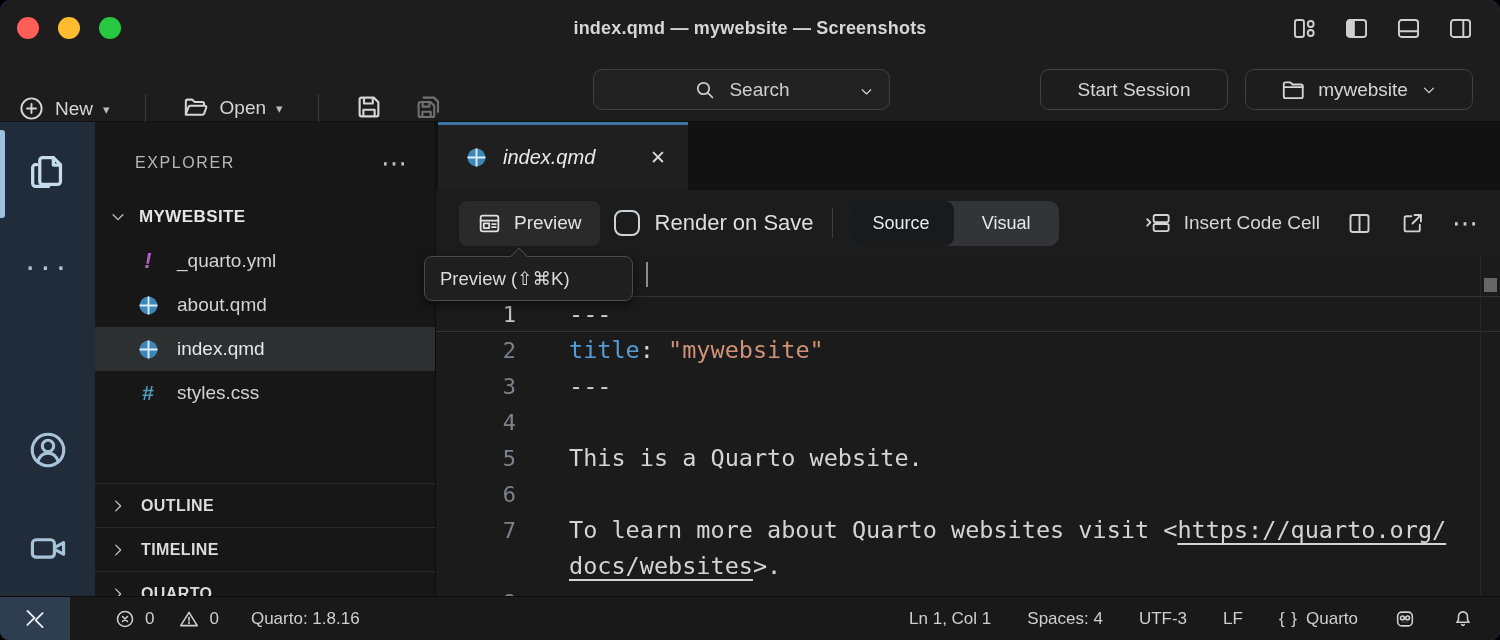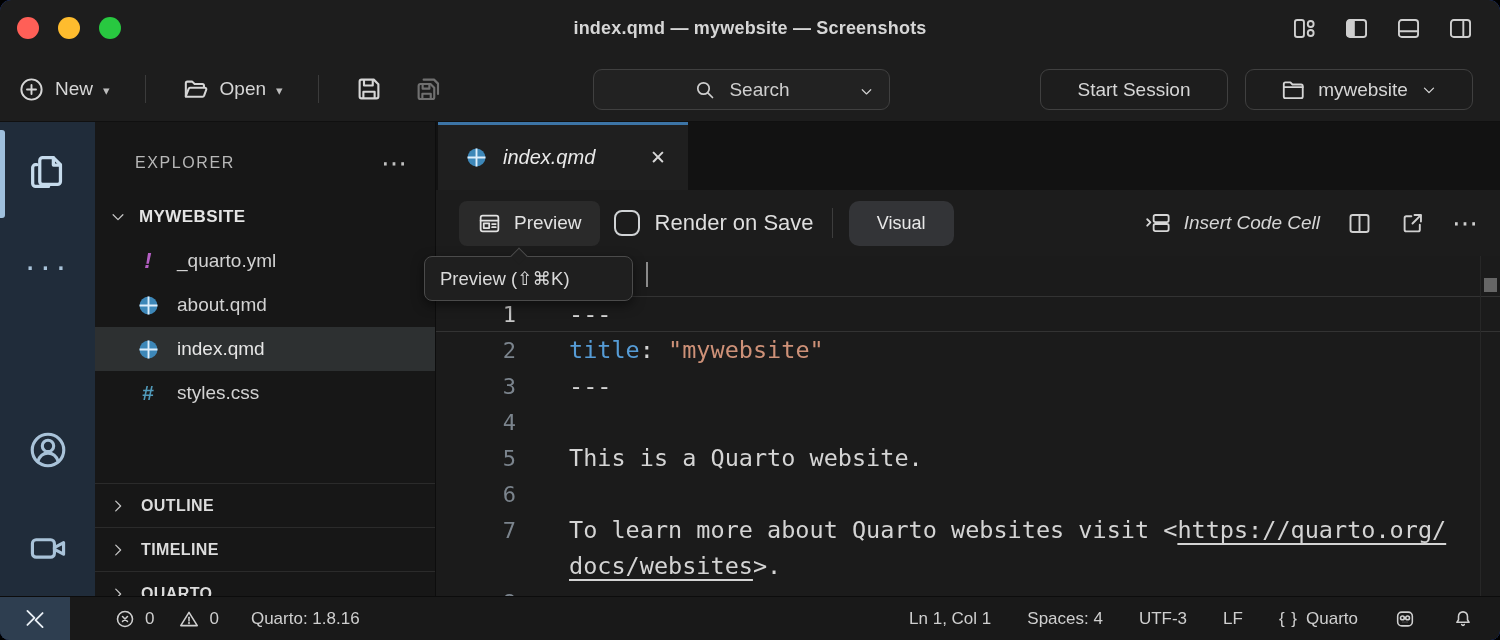--- a/index.html
+++ b/index.html
@@ -17,21 +17,21 @@
   .titlebar{position:absolute;left:0;top:0;width:100%;height:56px;background:#1d1d1d;display:flex;align-items:center;}
   .traffic{display:flex;gap:19px;padding-left:17px;}
   .tl{width:22px;height:22px;border-radius:50%;display:block;}
   .tl.red{background:#ff5f57;} .tl.yellow{background:#febc2e;} .tl.green{background:#28c840;}
   .win-title{position:absolute;left:0;right:0;text-align:center;font-size:18px;font-weight:600;color:#d6d6d6;letter-spacing:.2px;}
   .layout-controls{position:absolute;right:26px;top:0;height:56px;display:flex;align-items:center;gap:25px;color:#cfcfcf;}
   .layout-controls .lc{width:27px;height:27px;}
 
   
   .toolbar{position:absolute;left:0;top:56px;width:100%;height:66px;background:#1d1d1d;border-bottom:1px solid #101010;}
-  .tb-left{position:absolute;left:18px;top:0;height:66px;display:flex;align-items:center;gap:29px;color:#d6d6d6;}
+  .tb-left{position:absolute;left:18px;top:0;height:66px;display:flex;align-items:flex-end;gap:29px;color:#d6d6d6;}
   .tb-btn{display:flex;align-items:center;gap:10px;font-size:19px;color:#d6d6d6;background:none;border:none;cursor:default;font-family:inherit;}
   .caret{font-size:13px;color:#bdbdbd;transform:translateY(1px);}
   .vsep{width:1px;height:28px;background:#3b3b3b;margin:0 6px;}
   .dim{opacity:.45;}
   .searchbox{position:absolute;left:593px;top:13px;width:297px;height:41px;border:1px solid #404040;border-radius:9px;background:#222;display:flex;align-items:center;justify-content:center;gap:12px;font-size:19px;color:#cfcfcf;}
   .searchbox .chev{position:absolute;right:14px;top:13px;}
   .tb-right-btn{position:absolute;top:13px;height:41px;border:1px solid #404040;border-radius:9px;background:#1d1d1d;display:flex;align-items:center;justify-content:center;gap:12px;font-size:19px;color:#d6d6d6;font-family:inherit;}
   .start-session{left:1040px;width:188px;}
   .workspace{left:1245px;width:228px;}
 
@@ -72,21 +72,21 @@
   .ed-toolbar{position:absolute;left:0;top:68px;width:100%;height:66px;background:#1c1c1c;display:flex;align-items:center;padding:0 20px 0 23px;}
   .preview-btn{display:flex;align-items:center;gap:12px;background:#2a2a2a;border:none;border-radius:8px;height:45px;padding:0 18px;font-size:19px;color:#e2e2e2;font-family:inherit;}
   .preview-btn svg{width:25px;height:25px;}
   .ros{display:flex;align-items:center;gap:15px;margin-left:14px;font-size:22px;color:#dedede;}
   .checkbox{width:26px;height:26px;border:2px solid #d0d3d5;border-radius:8px;background:transparent;}
   .ed-toolbar .vsep{margin:0 16px 0 18px;height:30px;background:#3d3d3d;}
   .toggle{display:flex;background:#333437;border-radius:10px;height:45px;overflow:hidden;}
   .seg{display:flex;align-items:center;justify-content:center;width:105px;font-size:18px;color:#e8e8e8;font-family:inherit;border:none;background:transparent;}
   .seg.active{background:#191a1c;border-radius:9px;}
   .ed-right{margin-left:auto;display:flex;align-items:center;gap:26px;color:#d6d6d6;}
-  .icc{display:flex;align-items:center;gap:10px;font-size:19px;color:#d6d6d6;background:none;border:none;font-family:inherit;font-style:italic;}
+  .icc{display:flex;align-items:center;gap:10px;font-size:19px;color:#d6d6d6;background:none;border:none;font-family:inherit;}
   .icc svg{width:30px;height:26px;}
   .ed-icon{width:27px;height:27px;color:#d0d0d0;}
   .ed-dots{font-size:26px;color:#cfcfcf;line-height:8px;letter-spacing:2px;}
 
   .code{position:absolute;left:0;top:134px;width:100%;height:340px;background:#1b1b1b;overflow:hidden;font-family:"DejaVu Sans Mono",monospace;font-size:23.5px;}
   .code-rows{position:absolute;left:0;top:40px;width:100%;}
   .crow{height:36px;display:flex;align-items:center;white-space:pre;}
   .crow.current{box-shadow:inset 0 1px 0 #333,inset 0 -1px 0 #333;}
   .gut{width:80px;text-align:right;color:#7b848d;flex:none;font-size:22px;}
   .crow.current .gut{color:#c6c6c6;}
@@ -358,20 +358,21 @@
               </svg>
             </span>
           <span>Preview</span>
         </button>
         <div class="ros">
           <span class="checkbox"></span>
           <span>Render on Save</span>
         </div>
         <span class="vsep"></span>
         <div class="toggle">
+          <button class="seg active">Source</button>
           <button class="seg">Visual</button>
         </div>
         <div class="ed-right">
           <button class="icc">
             <span>
                 <svg class="ico" viewBox="0 0 28 24">
                   <path d="M3 8.5l3 3-3 3"></path>
                   <rect x="9" y="4.5" width="14" height="6.6" rx="1.6"></rect>
                   <rect x="9" y="12.9" width="14" height="6.6" rx="1.6"></rect>
                 </svg>

